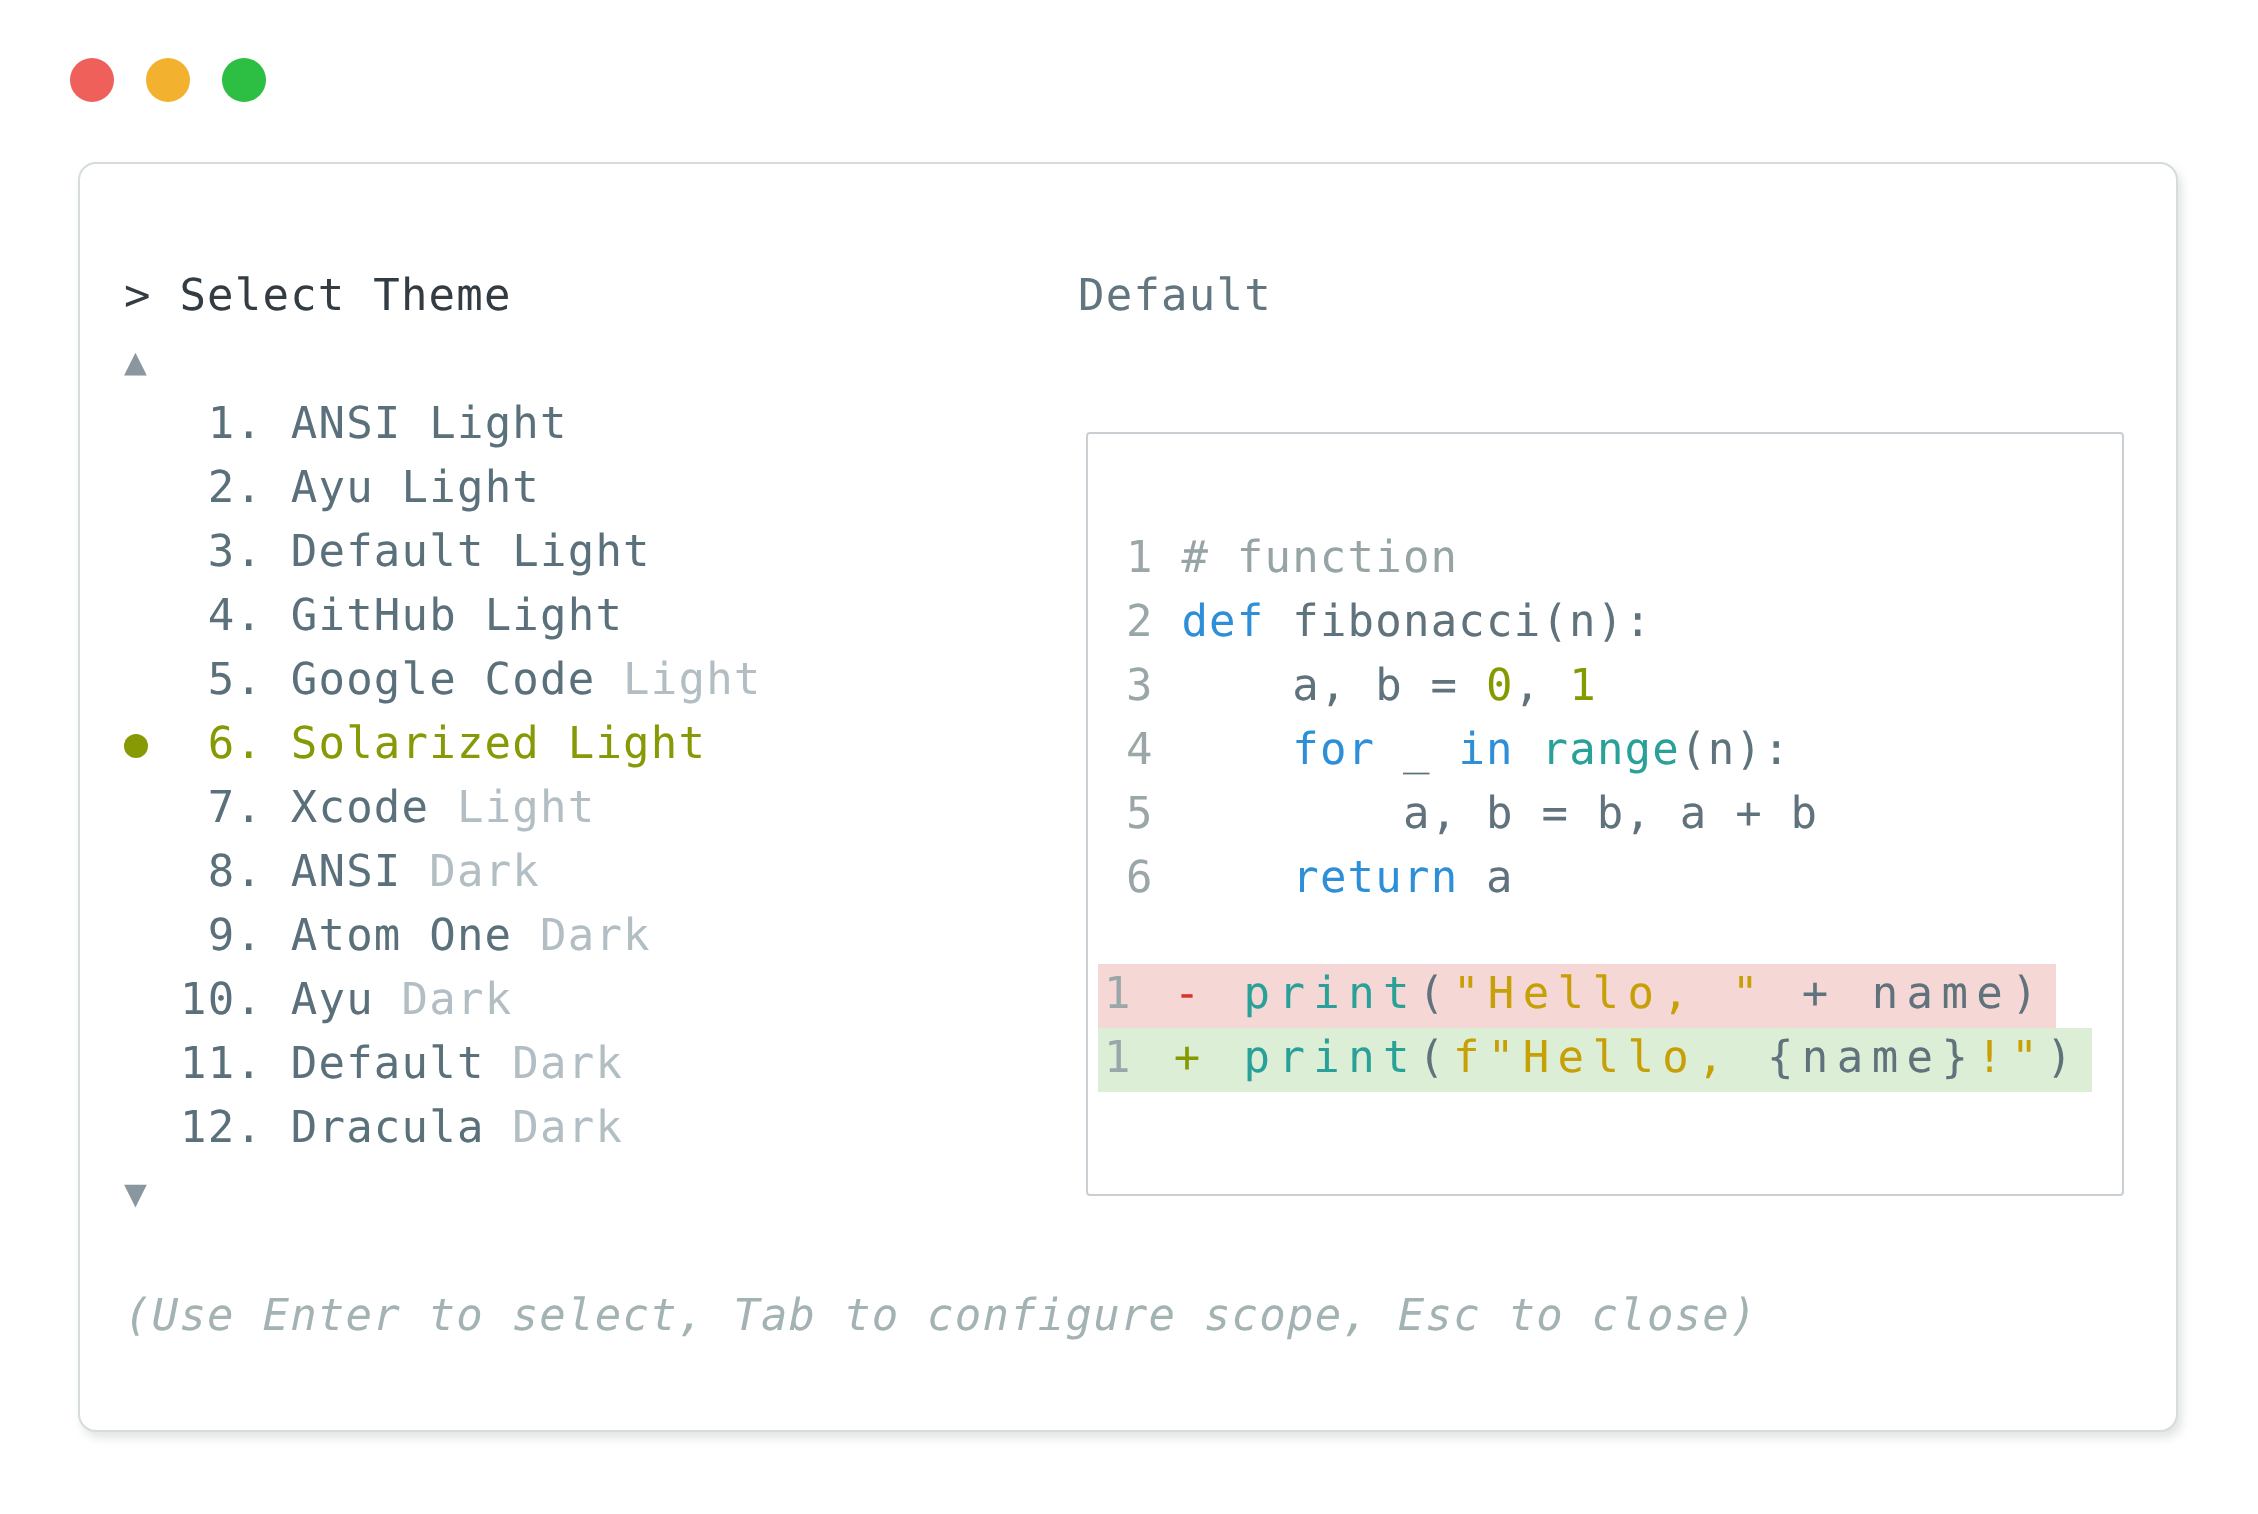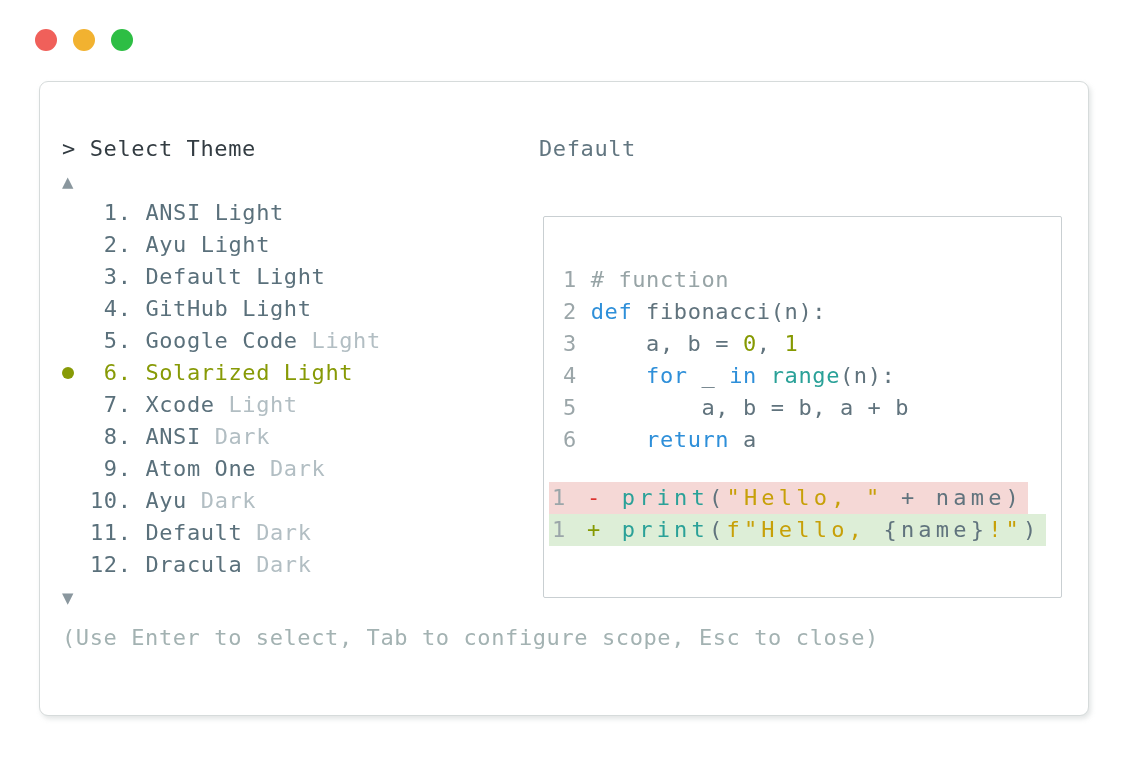--- a/index.html
+++ b/index.html
@@ -42,21 +42,21 @@
     position:absolute;left:503px;top:100px;width:519px;height:382px;background:#fff;
     border:1.5px solid var(--box-border);border-radius:2px;margin-top:34px;
   }
   .code-content{position:absolute;left:0;top:0;right:0;padding:47px 0 0 19px;}
   .code-line{height:32px;line-height:32px;white-space:pre;}
   .gap-line{height:26px;}
   .diff-line{display:table;height:32px;line-height:32px;white-space:pre;letter-spacing:4.2px;margin-left:-14px;padding:0 5px 0 3px;}
   .diff-line.removed{background:var(--diff-removed-bg);}
   .diff-line.added{background:var(--diff-added-bg);}
   
-  .footer-hint{position:absolute;left:22px;top:540px;height:32px;line-height:32px;color:var(--footer);}
+  .footer-hint{position:absolute;left:22px;top:561px;height:32px;line-height:32px;color:var(--footer);font-style:italic;}
 </style>
 </head>
 <body>
 
 <div class="traffic">
   <button class="dot" style="background:var(--close)"></button>
   <button class="dot" style="background:var(--minimize)"></button>
   <button class="dot" style="background:var(--zoomdot)"></button>
 </div>
 

